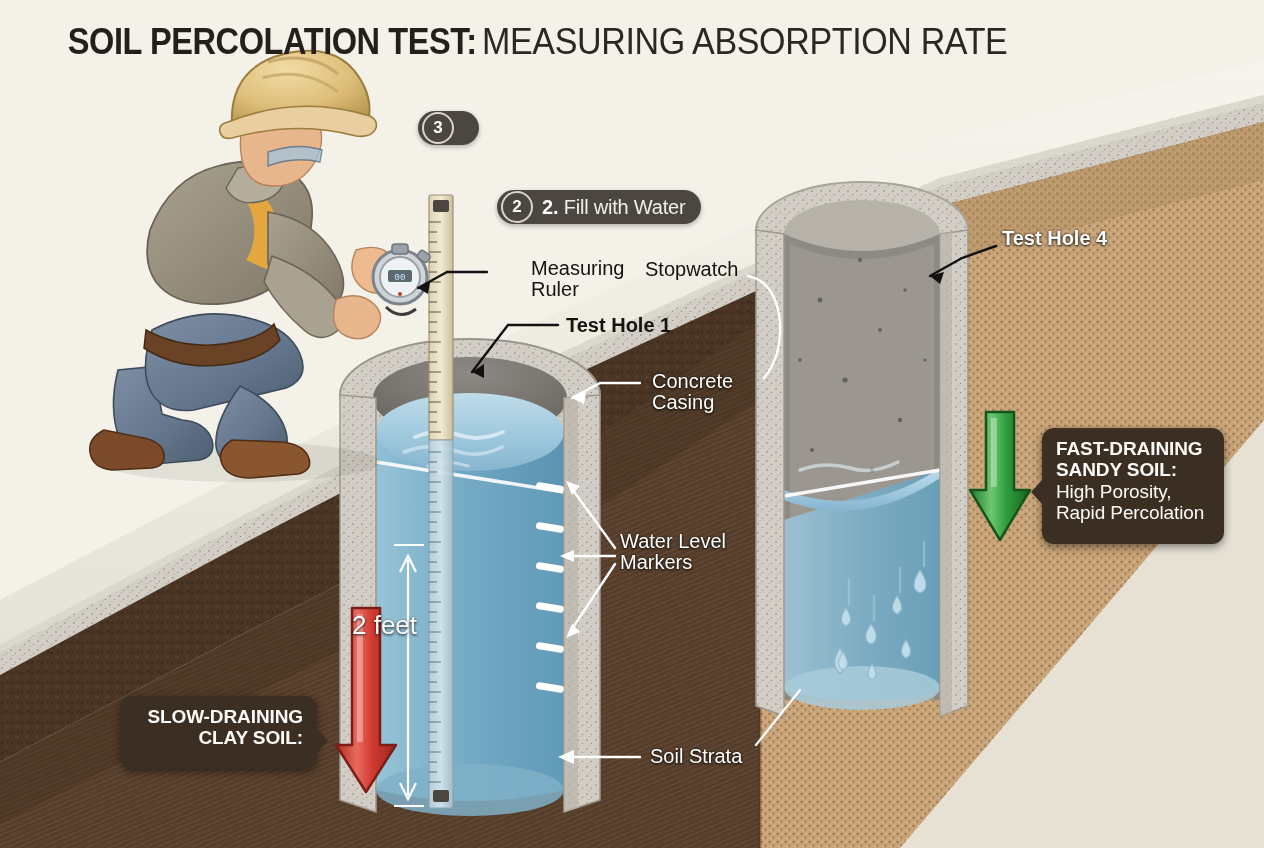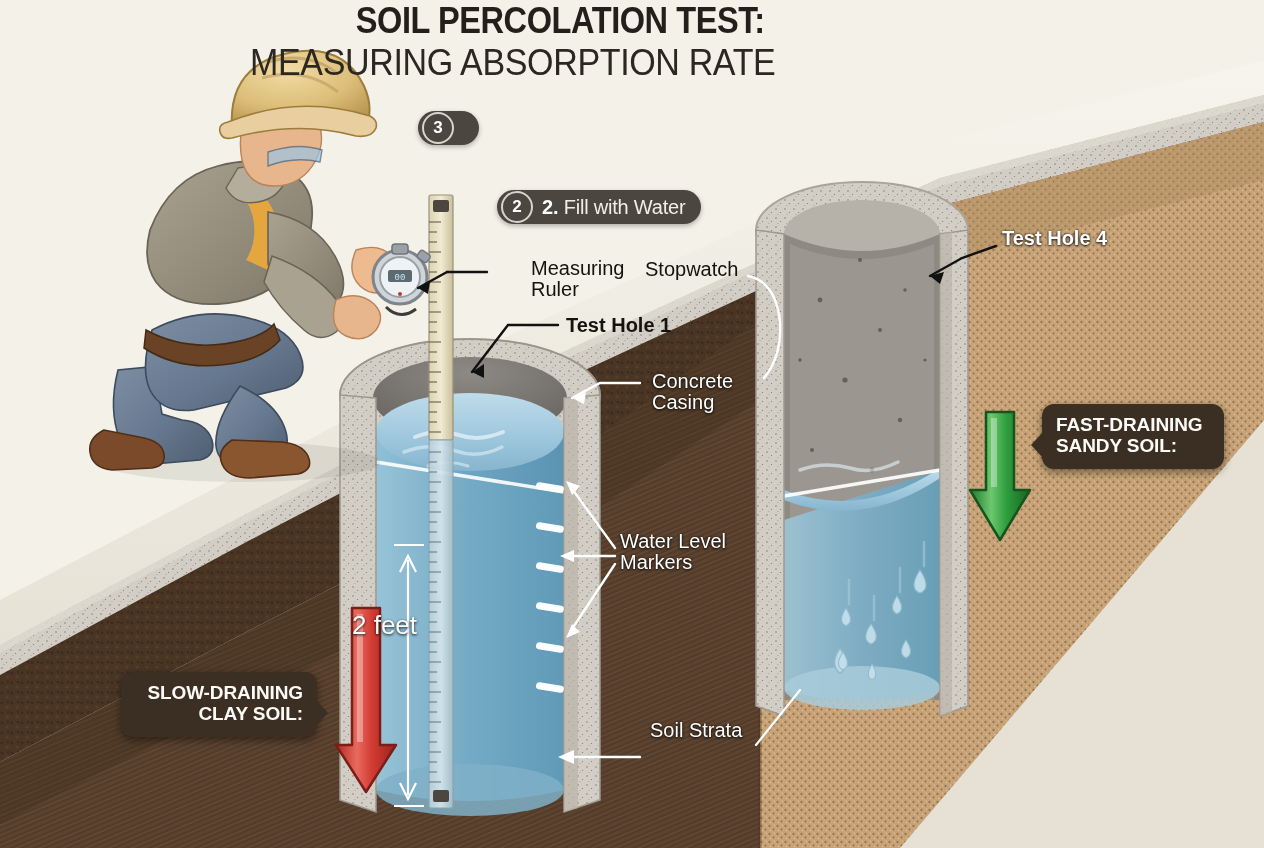--- a/index.html
+++ b/index.html
@@ -23,21 +23,20 @@
   #bg-sky {
     left: 0; top: 0; width: 1264px; height: 848px;
     background: linear-gradient(160deg,#f4f2e9 0%, #efece3 45%, #e8e4d8 100%);
   }
 
   
   #title-bar {
     left: 0; top: 14px; width: 1065px; height: 56px;
     display: flex; align-items: center; justify-content: center;
     white-space: nowrap;
-    flex-direction: column;
   }
   #title-strong {
     font-weight: 700;
     font-size: 37px;
     letter-spacing: -0.5px;
     color: #241f1a;
     transform: scaleX(0.88);
     transform-origin: right center;
   }
   #title-rest {
@@ -87,23 +86,24 @@
   .lbl-light {
     color: #ffffff;
     text-shadow: 0 1px 3px rgba(0,0,0,.85), 0 0 2px rgba(0,0,0,.6);
   }
   .lbl-bold { font-weight: 700; }
 
   
   .callout {
     background: #3b2e22;
     border-radius: 12px;
-    padding: 10px 14px 12px 14px;
+    padding: 10px 14px 20px 14px;
     box-shadow: 0 3px 9px rgba(0,0,0,.45);
     color: #fdfbf7;
+    margin-top: 24px;
   }
   .callout .c-title {
     font-weight: 700;
     font-size: 19px;
     line-height: 1.12;
     letter-spacing: -0.1px;
     white-space: pre-line;
   }
   .callout .c-body {
     font-weight: 400;
@@ -509,33 +509,35 @@
   <div class="abs lbl lbl-dark" style="left:645px; top:259px;">Stopwatch</div>
 
   <div class="abs lbl lbl-light" style="left:652px; top:371px;">Concrete
 Casing</div>
 
   <div class="abs lbl lbl-light lbl-bold" style="left:1002px; top:228px;">Test Hole 4</div>
 
   <div class="abs lbl lbl-light" style="left:620px; top:531px;">Water Level
 Markers</div>
 
-  <div class="abs lbl lbl-light" style="left:650px; top:720px;">Soil Strata</div>
+  <div class="abs lbl lbl-light" style="left:650px; top:746px;">Soil Strata</div>
 
   <div class="abs" id="dim-text" style="left:352px; top:610px;">2 feet</div>
 
   <div class="abs" style="left:121px; top:672px; width:196px;">
     <div class="callout left" style="position:relative;">
       <div class="c-title">SLOW-DRAINING
 CLAY SOIL:</div>
       <span class="notch notch-right"></span>
     </div>
   </div>
 
   <div class="abs" style="left:1042px; top:404px; width:182px;">
     <div class="callout right" style="position:relative;">
       <div class="c-title">FAST-DRAINING
 SANDY SOIL:</div>
+      <div class="c-body">High Porosity,
+Rapid Percolation</div>
       <span class="notch notch-left"></span>
     </div>
   </div>
 
 </div>
 
 </body></html>

